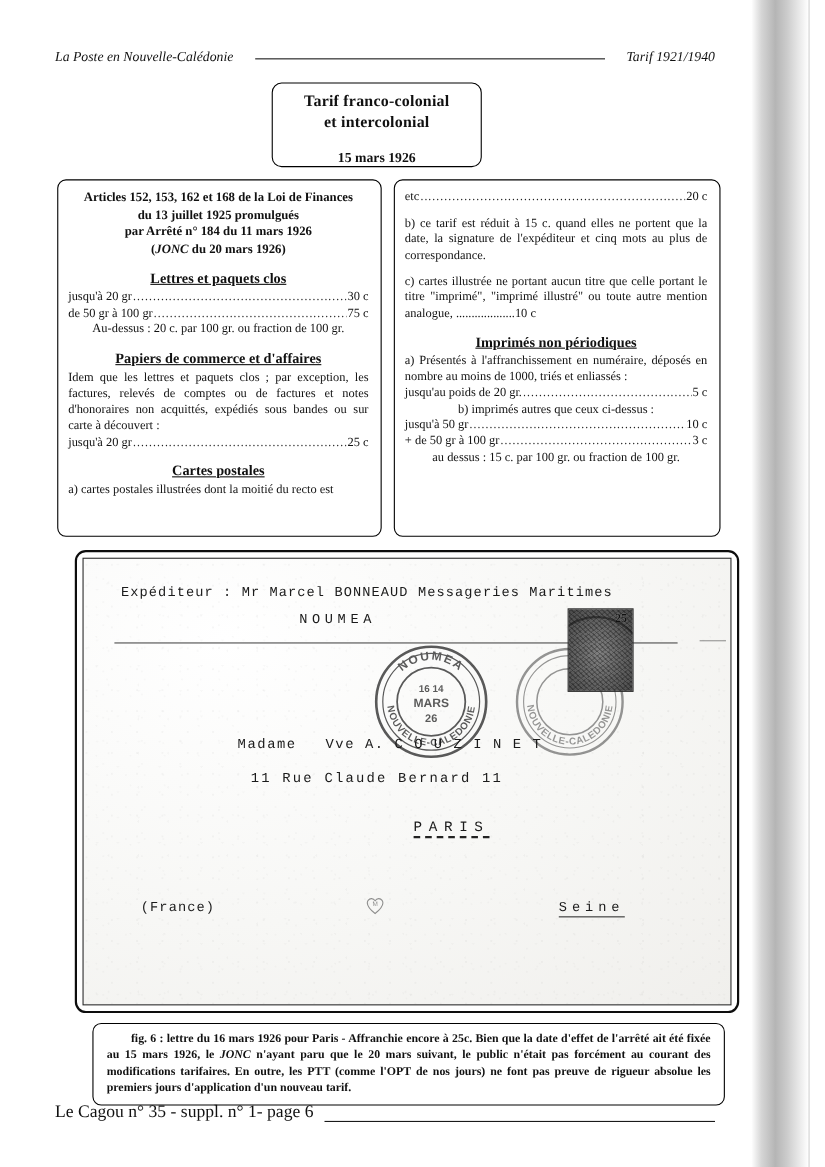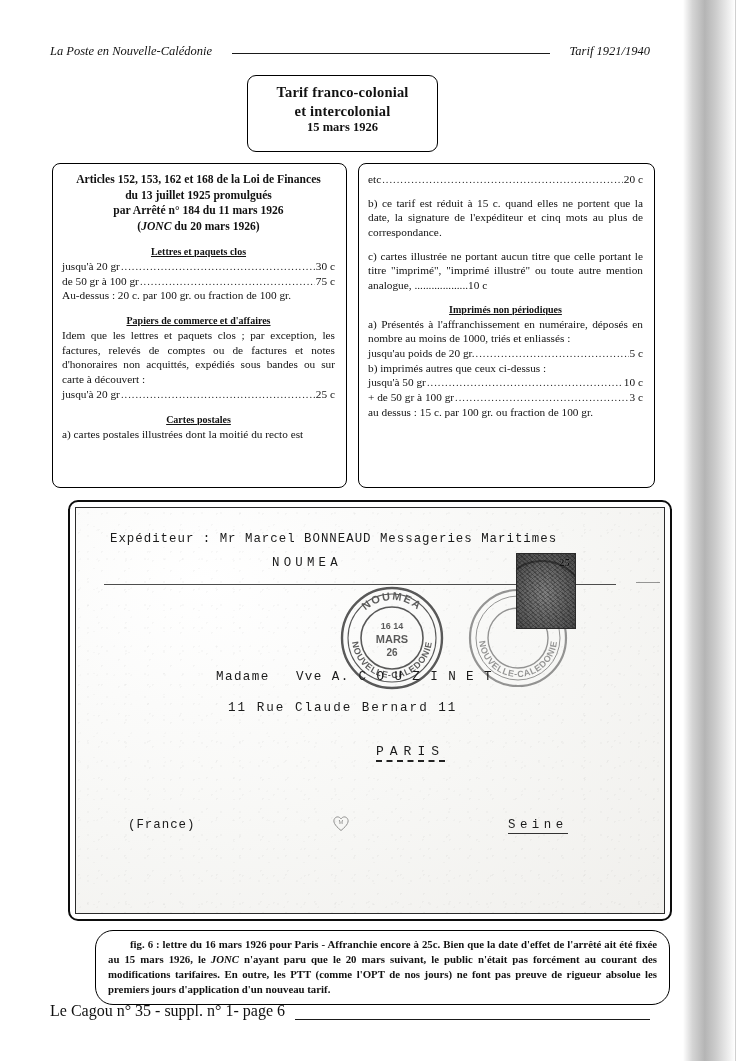--- a/index.html
+++ b/index.html
@@ -76,21 +76,21 @@
   .title-box .t1,
   .title-box .t2 {
     font-weight: bold;
     font-size: 14.5px;
     line-height: 1.28;
     letter-spacing: 0.2px;
   }
   .title-box .t3 {
     font-weight: bold;
     font-size: 12.5px;
-    margin-top: 0;
+    margin-top: 16px;
   }
 
   
   .tariff-box {
     position: absolute;
     top: 163px;
     border: 1.4px solid #000;
     border-radius: 8px;
     box-sizing: border-box;
     padding: 8px 11px 7px 9px;
@@ -107,30 +107,30 @@
     font-size: 11.6px;
     line-height: 1.34;
   }
   .legal .jonc { font-style: italic; font-weight: bold; }
 
   .sec-head {
     text-align: center;
     font-weight: bold;
     text-decoration: underline;
     margin: 11px 0 1px 0;
-    font-size: 10px;
+    font-size: 13px;
   }
   .sec-head.tight { margin-top: 10px; }
 
   p.para {
     margin: 0 0 0 0;
     text-align: justify;
     text-justify: inter-word;
   }
-  p.para.plain { text-align: left; font-family: Liberation Serif, serif; }
+  p.para.plain { text-align: center; font-family: Liberation Serif, serif; }
 
   
   .leader {
     display: flex;
     align-items: baseline;
     width: 100%;
     white-space: nowrap;
     justify-content: space-between;
   }
   .leader .lab { flex: 0 0 auto; }
@@ -338,25 +338,25 @@
     top: 6px;
     width: 86px;
     height: 86px;
     border-radius: 50%;
     border: 2px solid rgba(20,20,20,0.55);
   }
 
   
   .caption-box {
     position: absolute;
-    left: 95px;
+    left: 84px;
     top: 930px;
     width: 575px;
     border: 1.5px solid #000;
-    border-radius: 18px;
+    border-radius: 8px;
     box-sizing: border-box;
     padding: 6px 12px 7px 12px;
     background: #fff;
     font-size: 10.8px;
     font-weight: bold;
     line-height: 1.38;
     text-align: justify;
   }
   .caption-box .jonc { font-style: italic; }
   .caption-box p { margin: 0; text-indent: 22px; }

